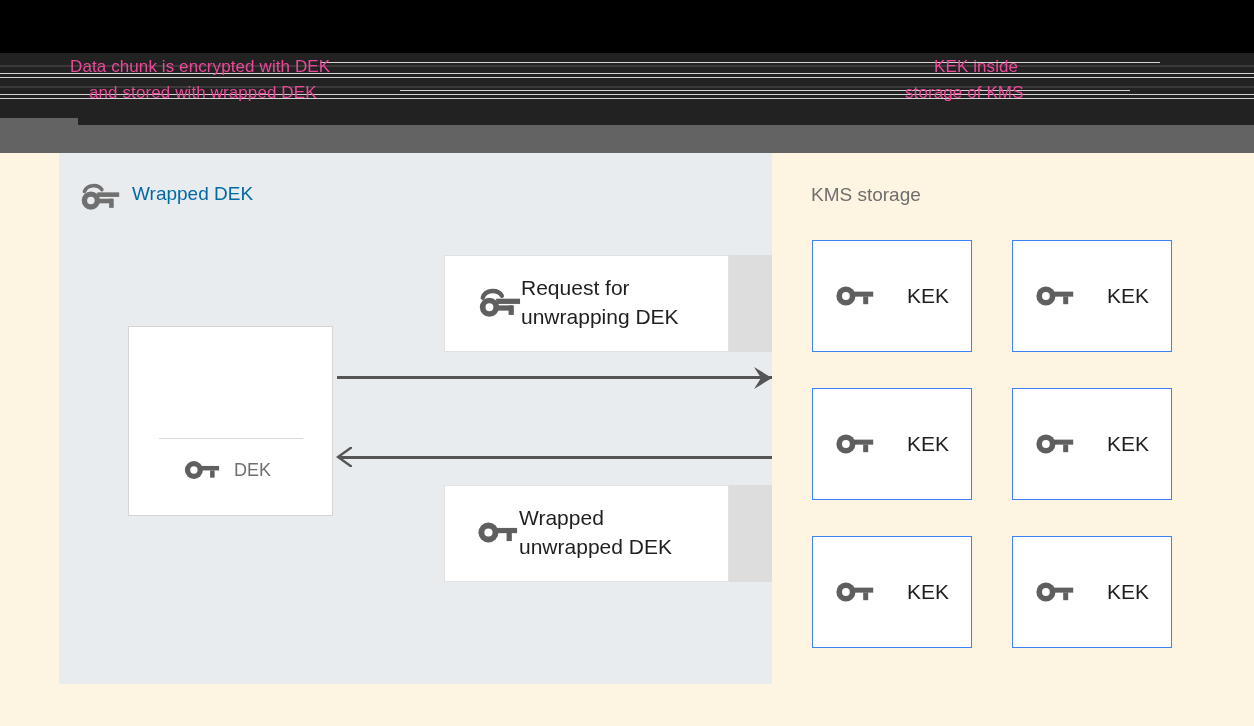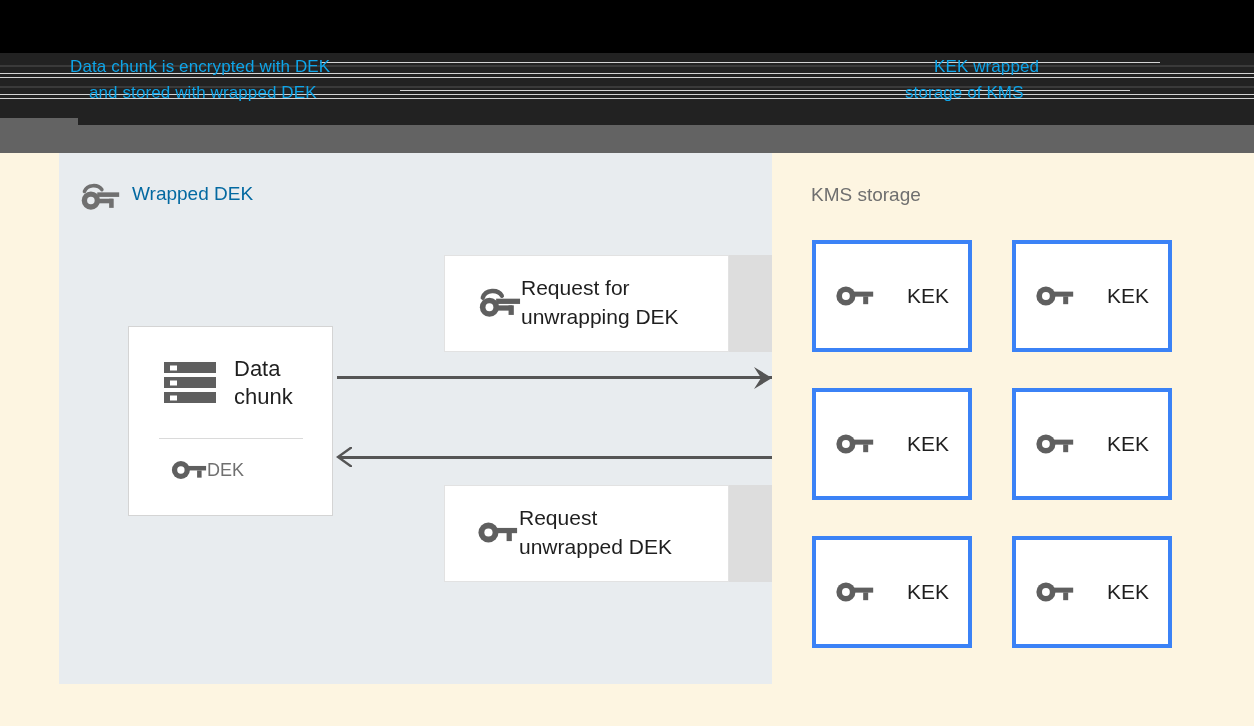--- a/index.html
+++ b/index.html
@@ -20,21 +20,21 @@
     position: absolute; left: 0; top: 0; width: 1254px; height: 53px;
     background: #000000;
   }
   #top-dark {
     position: absolute; left: 0; top: 53px; width: 1254px; height: 72px;
     background: #222222;
     overflow: hidden;
   }
   #top-dark .caption-line {
     position: absolute;
-    color: #0ea5e9;
+    color: #ec4899;
     font-size: 17px;
     line-height: 20px;
     white-space: nowrap;
     letter-spacing: .1px;
   }
   #top-dark .cap-l1 { left: 70px; top: 4px; }
   #top-dark .cap-l2 { left: 82px; top: 30px; margin-left: 7px; }
   #top-dark .cap-r1 { left: 934px; top: 4px; }
   #top-dark .cap-r2 { left: 905px; top: 30px; }
   
@@ -92,22 +92,22 @@
     display: flex; align-items: center; gap: 16px;
   }
   #data-chunk-label {
     font-size: 22px; color: #1f1f1f; line-height: 28px; white-space: pre-line;
   }
   #chunk-divider {
     position: absolute; left: 30px; top: 111px; width: 144px; height: 1px;
     background: #dadada;
   }
   #dek-row {
-    position: absolute; left: 42px; top: 132px;
-    display: flex; align-items: center; 
+    position: absolute; left: 55px; top: 132px;
+    display: flex; align-items: center; gap: 14px;
   }
   #dek-label { font-size: 18px; color: #707070; }
 
   
   .msg-card {
     position: absolute; height: 97px;
     background: #ffffff; border: 1px solid #e2e2e2;
     box-sizing: border-box;
   }
   .msg-shadow {
@@ -138,21 +138,21 @@
     position: absolute; left: 340px; top: 456px; width: 432px; height: 3px;
     background: #555555;
   }
   #arrow-left-head {
     position: absolute; left: 336px; top: 447px; width: 16px; height: 20px;
   }
 
   
   .kek-card {
     position: absolute; width: 160px; height: 112px;
-    background: #ffffff; border: 4px solid #3b82f6;
+    background: #ffffff; border: 1px solid #3b82f6;
     box-sizing: border-box;
     display: flex; align-items: center; justify-content: center; gap: 32px;
   }
   .kek-label { font-size: 21px; color: #1f1f1f; }
 
   svg { display: block; }
 </style>
 </head>
 <body>
 
@@ -163,21 +163,21 @@
   <div class="scan" style="left:0;top:20px;width:1254px;"></div>
   <div class="scan" style="left:0;top:24px;width:1254px;"></div>
   <div class="scan dim" style="left:0;top:33px;width:1254px;"></div>
   <div class="scan" style="left:0;top:41px;width:1254px;"></div>
   <div class="scan" style="left:0;top:45px;width:1254px;"></div>
   <div class="scan" style="left:320px;top:9px;width:840px;"></div>
   <div class="scan" style="left:400px;top:37px;width:730px;"></div>
 
   <span class="caption-line cap-l1">Data chunk is encrypted with DEK</span>
   <span class="caption-line cap-l2">and stored with wrapped DEK</span>
-  <span class="caption-line cap-r1">KEK wrapped</span>
+  <span class="caption-line cap-r1">KEK inside</span>
   <span class="caption-line cap-r2">storage of KMS</span>
 </div>
 
 <div id="top-gray-notch"></div>
 <div id="top-gray"></div>
 
 <div id="cream-bg"></div>
 
 <div id="left-panel"></div>
 
@@ -187,34 +187,20 @@
     <circle cx="13" cy="21" r="10" fill="#707070"></circle>
     <circle cx="13" cy="21" r="4.1" fill="#e8ecef"></circle>
     <rect x="20" y="12" width="24" height="5" fill="#707070"></rect>
     <rect x="20" y="19" width="17" height="5" fill="#707070"></rect>
     <rect x="33" y="19" width="5" height="10" fill="#707070"></rect>
   </svg>
 </div>
 <div id="left-panel-title">Wrapped DEK</div>
 
 <div id="data-chunk-card">
-  <div id="data-chunk-row">
-    <span>
-      <svg viewBox="0 0 56 48" width="56" height="48" aria-hidden="true">
-        <rect x="2" y="3" width="52" height="11" fill="#5f5f5f"></rect>
-        <rect x="8" y="6.5" width="7" height="5" fill="#ffffff"></rect>
-        <rect x="2" y="18" width="52" height="11" fill="#5f5f5f"></rect>
-        <rect x="8" y="21.5" width="7" height="5" fill="#ffffff"></rect>
-        <rect x="2" y="33" width="52" height="11" fill="#5f5f5f"></rect>
-        <rect x="8" y="36.5" width="7" height="5" fill="#ffffff"></rect>
-      </svg>
-    </span>
-    <span id="data-chunk-label">Data
-chunk</span>
-  </div>
   <div id="chunk-divider"></div>
   <div id="dek-row">
     <span>
       <svg viewBox="0 0 40 24" width="36" height="22" aria-hidden="true">
         <circle cx="11" cy="12" r="10" fill="#5f5f5f"></circle>
         <circle cx="11" cy="12" r="4.1" fill="#ffffff"></circle>
         <rect x="18" y="7.5" width="21" height="5" fill="#5f5f5f"></rect>
         <rect x="29" y="12.5" width="5" height="8" fill="#5f5f5f"></rect>
       </svg>
     </span>
@@ -244,21 +230,21 @@
 <div id="msg-return" class="msg-card">
   <div class="msg-inner">
     <span>
       <svg viewBox="0 0 44 26" width="42" height="25" aria-hidden="true">
         <circle cx="12" cy="13" r="10.5" fill="#5f5f5f"></circle>
         <circle cx="12" cy="13" r="4.3" fill="#ffffff"></circle>
         <rect x="19" y="8.2" width="23" height="5.5" fill="#5f5f5f"></rect>
         <rect x="31" y="13.5" width="5.5" height="8.5" fill="#5f5f5f"></rect>
       </svg>
     </span>
-    <span class="msg-label">Request
+    <span class="msg-label">Wrapped
 unwrapped DEK</span>
   </div>
 </div>
 
 <div id="arrow-right"></div>
 <div id="arrow-right-head">
   <svg viewBox="0 0 18 22" width="18" height="22" aria-hidden="true">
     <path d="M0 0 L18 11 L0 22 L7 11 Z" fill="#555555"></path>
   </svg>
 </div>

